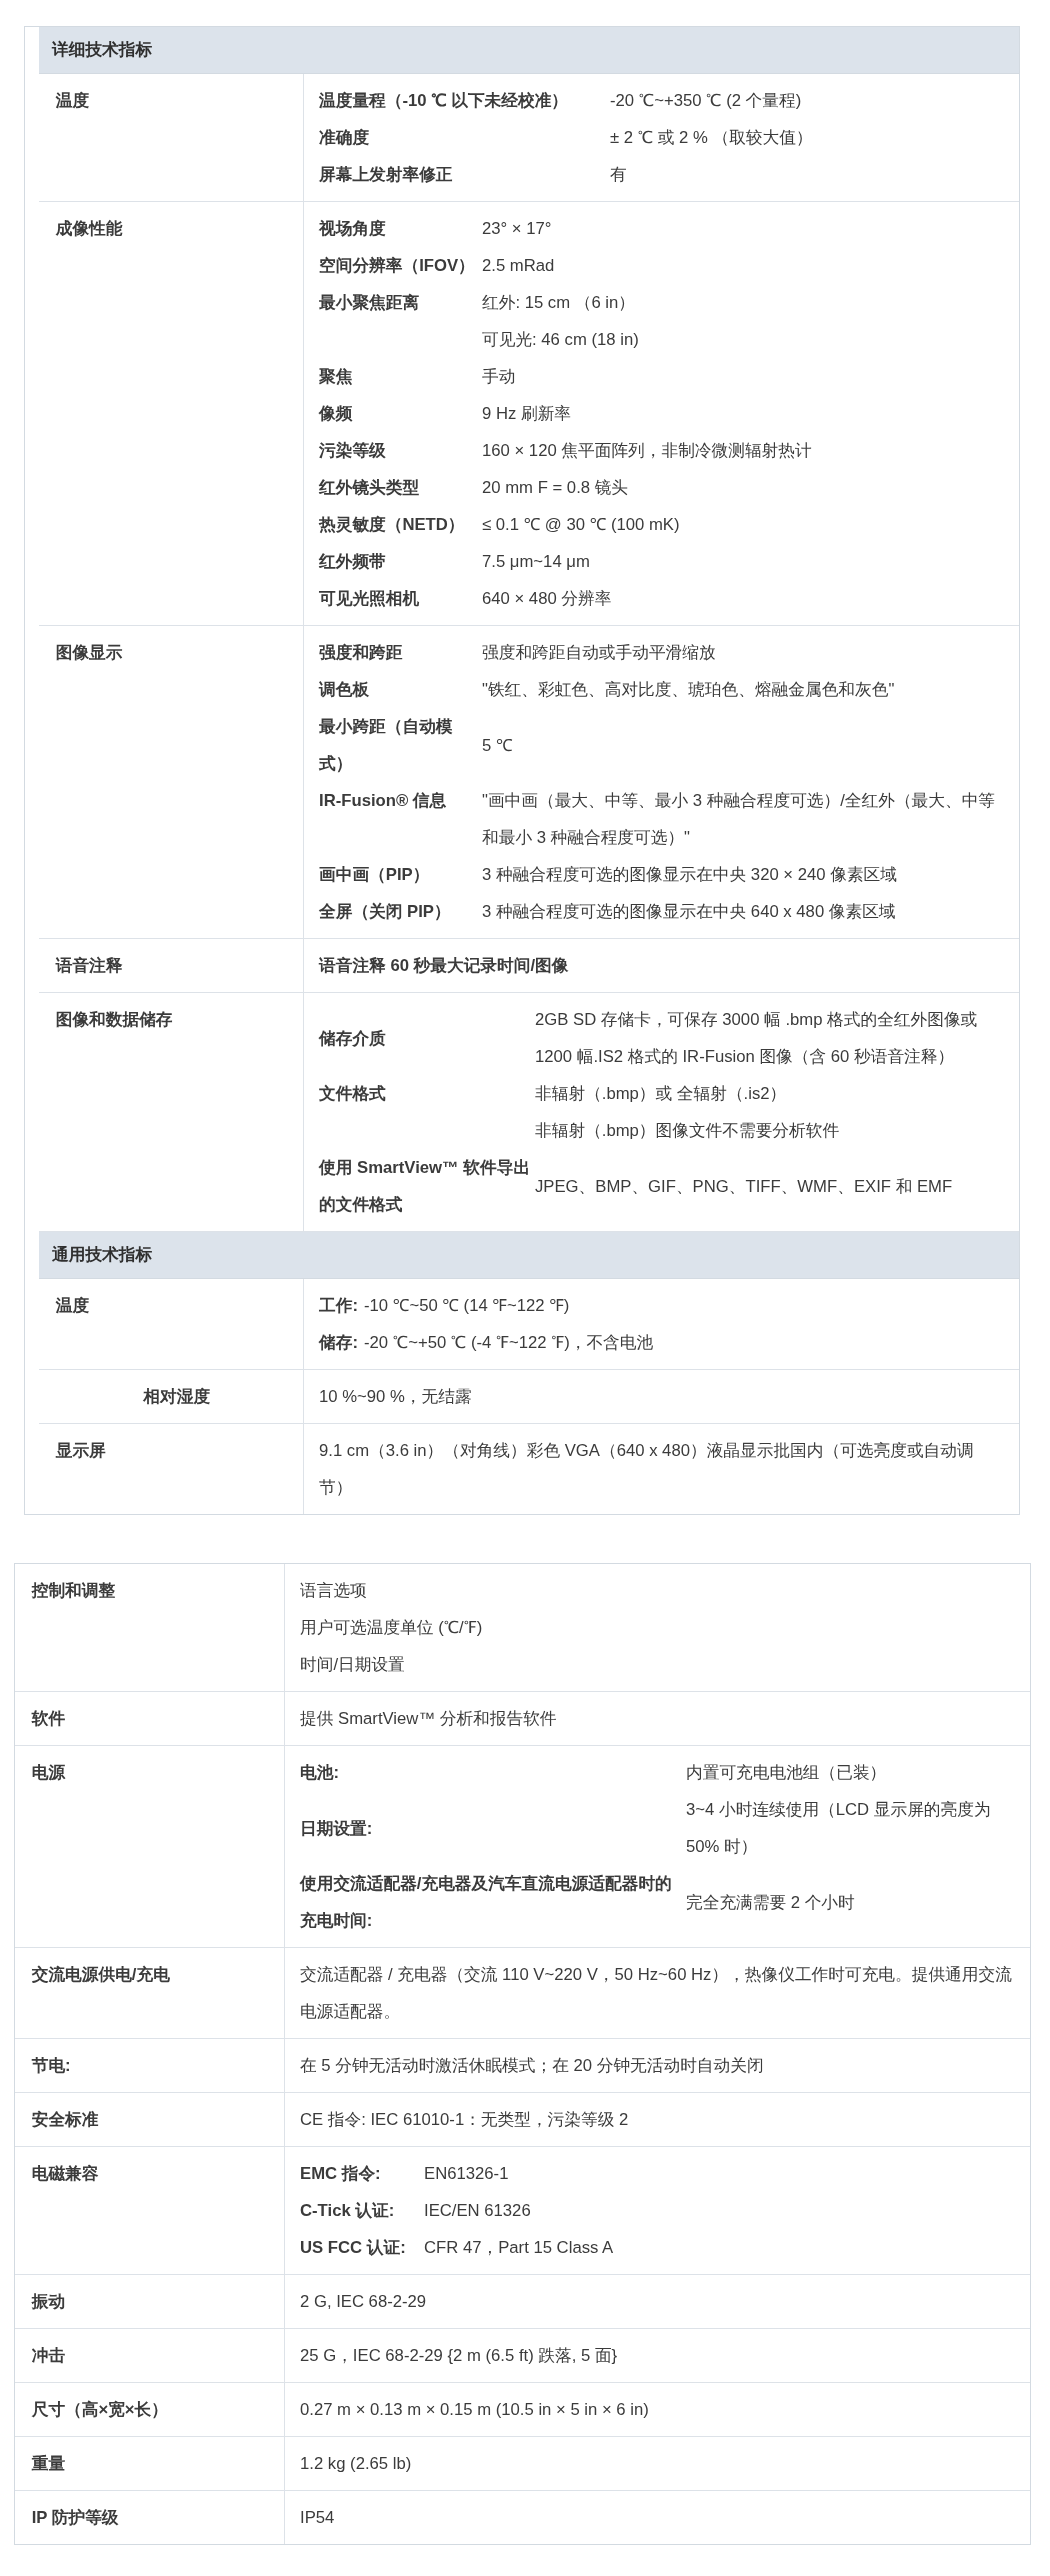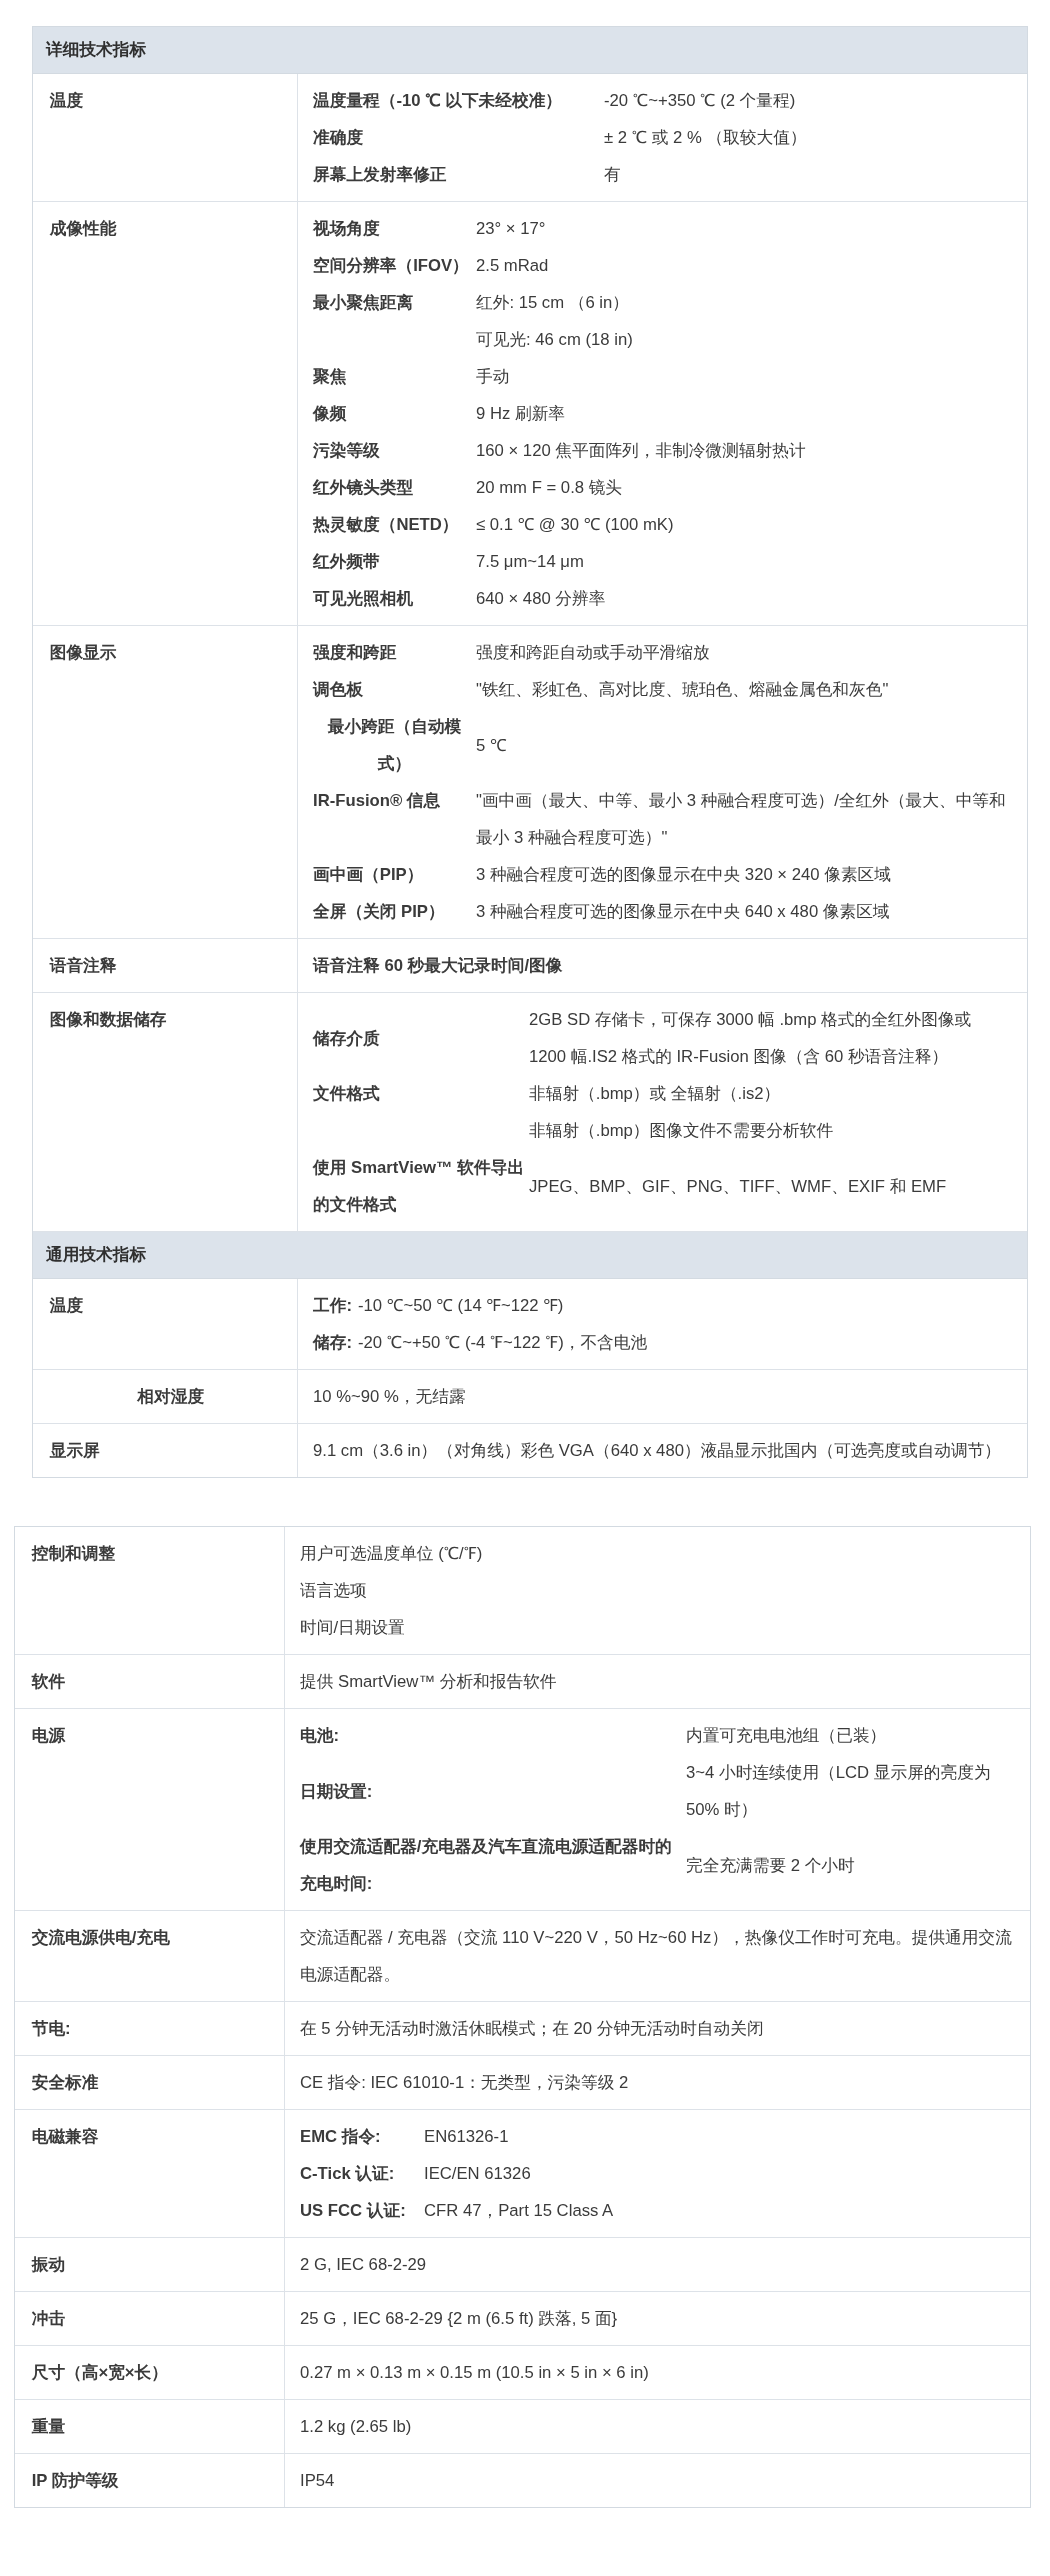--- a/index.html
+++ b/index.html
@@ -18,21 +18,21 @@
   .pk{flex-shrink:0;font-weight:700;line-height:37px;}
   .pv{flex:1;}
   .vline{line-height:37px;}
   .ik{font-weight:700;}
   .iv{margin-left:6.1px;}
 </style>
 </head>
 <body>
 
 <div id="root">
-    <div class="spec-table" style="margin-left: 32px; margin-top: 26px; width: 996px;">
+    <div class="spec-table" style="margin-left: 24px; margin-top: 26px; width: 996px; padding-left: 14px;">
       <div class="band">详细技术指标</div>
       <div class="trow">
         <div class="c1" style="width: 265px;">
           <div class="rlabel">温度</div>
         </div>
         <div class="c2">
           <div class="pair">
             <div class="pk" style="width: 291px;">温度量程（-10 ℃ 以下未经校准）</div>
             <div class="pv">
               <div class="vline">-20 ℃~+350 ℃ (2 个量程)</div>
@@ -131,21 +131,21 @@
               <div class="vline">强度和跨距自动或手动平滑缩放</div>
             </div>
           </div>
           <div class="pair">
             <div class="pk" style="width: 163px;">调色板</div>
             <div class="pv">
               <div class="vline">"铁红、彩虹色、高对比度、琥珀色、熔融金属色和灰色"</div>
             </div>
           </div>
           <div class="pair">
-            <div class="pk" style="width: 163px; text-align: center;">最小跨距（自动模式）</div>
+            <div class="pk" style="width: 163px;">最小跨距（自动模式）</div>
             <div class="pv">
               <div class="vline">5 ℃</div>
             </div>
           </div>
           <div class="pair top">
             <div class="pk" style="width: 163px;">IR-Fusion® 信息</div>
             <div class="pv">
               <div class="vline">"画中画（最大、中等、最小 3 种融合程度可选）/全红外（最大、中等和最小 3 种融合程度可选）"</div>
             </div>
           </div>
@@ -224,22 +224,22 @@
           <div class="line">9.1 cm（3.6 in）（对角线）彩色 VGA（640 x 480）液晶显示批国内（可选亮度或自动调节）</div>
         </div>
       </div>
     </div>
     <div class="spec-table" style="margin-left: 14px; margin-top: 48px; width: 1017px;">
       <div class="trow">
         <div class="c1" style="width: 270px;">
           <div class="rlabel">控制和调整</div>
         </div>
         <div class="c2">
+          <div class="line">语言选项</div>
           <div class="line">用户可选温度单位 (℃/℉)</div>
-          <div class="line">语言选项</div>
           <div class="line">时间/日期设置</div>
         </div>
       </div>
       <div class="trow">
         <div class="c1" style="width: 270px;">
           <div class="rlabel">软件</div>
         </div>
         <div class="c2">
           <div class="line">提供 SmartView™ 分析和报告软件</div>
         </div>

